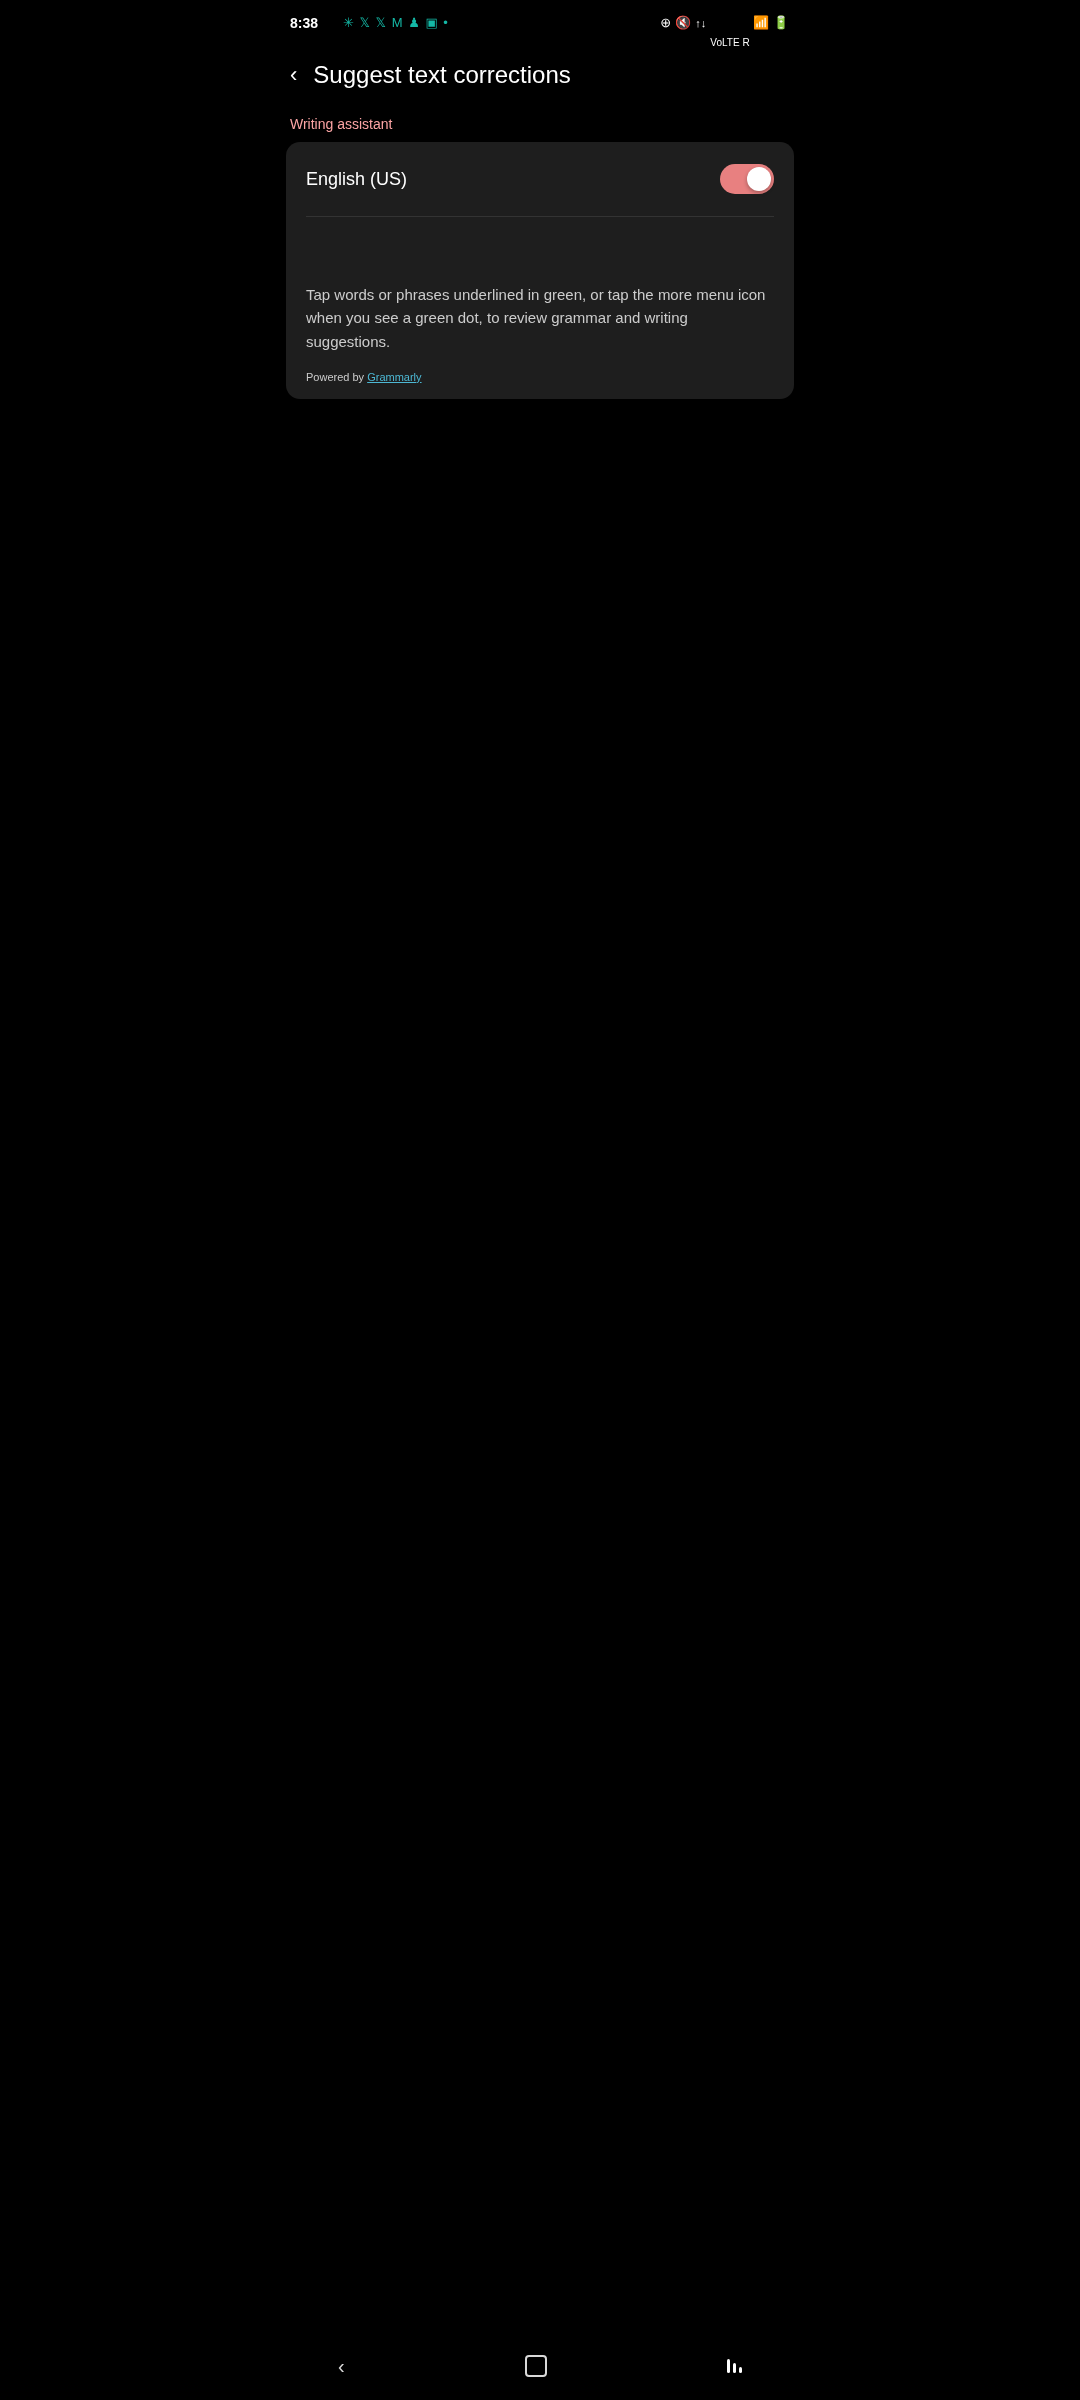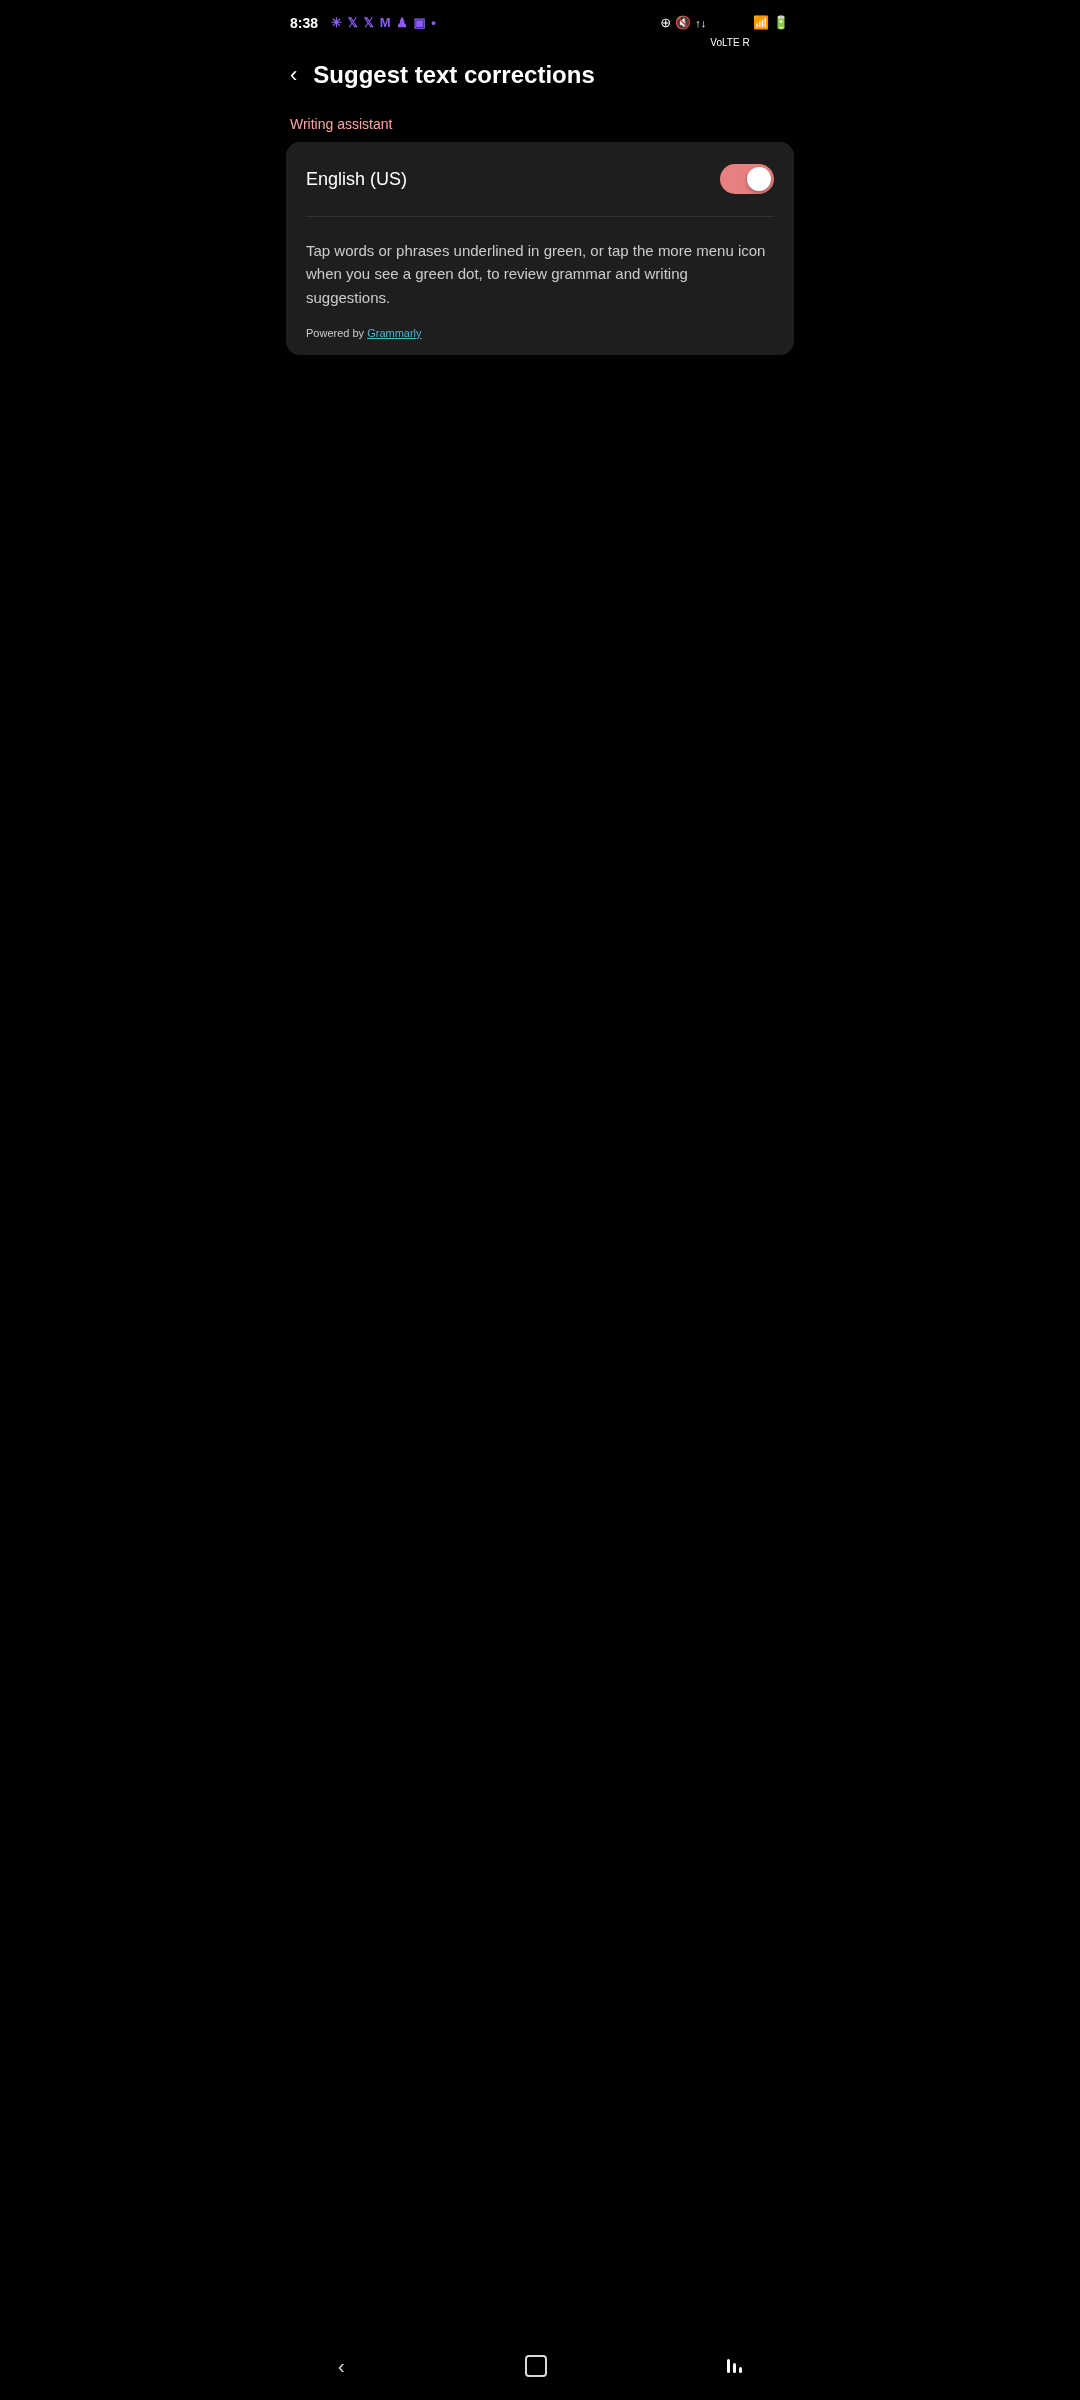--- a/index.html
+++ b/index.html
@@ -62,21 +62,21 @@
     .back-button {
       color: #ffffff;
       font-size: 22px;
       cursor: pointer;
       padding: 4px;
       line-height: 1;
     }
 
     .page-title {
       font-size: 24px;
-      font-weight: 700;
+      font-weight: 400;
       color: #ffffff;
     }
 
     
     .content {
       padding: 10px 16px 16px 16px;
     }
 
     .section-label {
       font-size: 14px;
@@ -151,20 +151,21 @@
     
     .description-block {
       padding: 22px 20px 16px 20px;
     }
 
     .description-text {
       font-size: 15px;
       color: #cccccc;
       line-height: 1.55;
       margin-bottom: 18px;
+      margin-top: 44px;
     }
 
     .powered-by {
       font-size: 11px;
       color: #cccccc;
     }
 
     .grammarly-link {
       color: #4db8d4;
       text-decoration: underline;
@@ -216,21 +217,21 @@
       align-items: flex-end;
       gap: 3px;
     }
   </style>
 </head>
 <body>
 
 <div class="status-bar">
   <div class="status-left">
     <span class="status-time">8:38</span>
-    <span style="font-size:13px; margin-left:8px; letter-spacing:1px; color:#8b5cf6;font-weight:bold;">✳ 𝕏 𝕏 M ♟ ▣ •</span>
+    <span style="font-size:13px; margin-left:20px; letter-spacing:1px; color:#14b8a6;">✳ 𝕏 𝕏 M ♟ ▣ •</span>
   </div>
   <div class="status-icons">
     <span style="font-size:13px;">⊕</span>
     <span style="font-size:13px;">🔇</span>
     <span style="font-size:11px;">↑↓</span>
     <span style="font-size:10px;margin-top:40px;">VoLTE R</span>
     <span style="font-size:13px;">📶</span>
     <span style="font-size:13px;">🔋</span>
   </div>
 </div>

